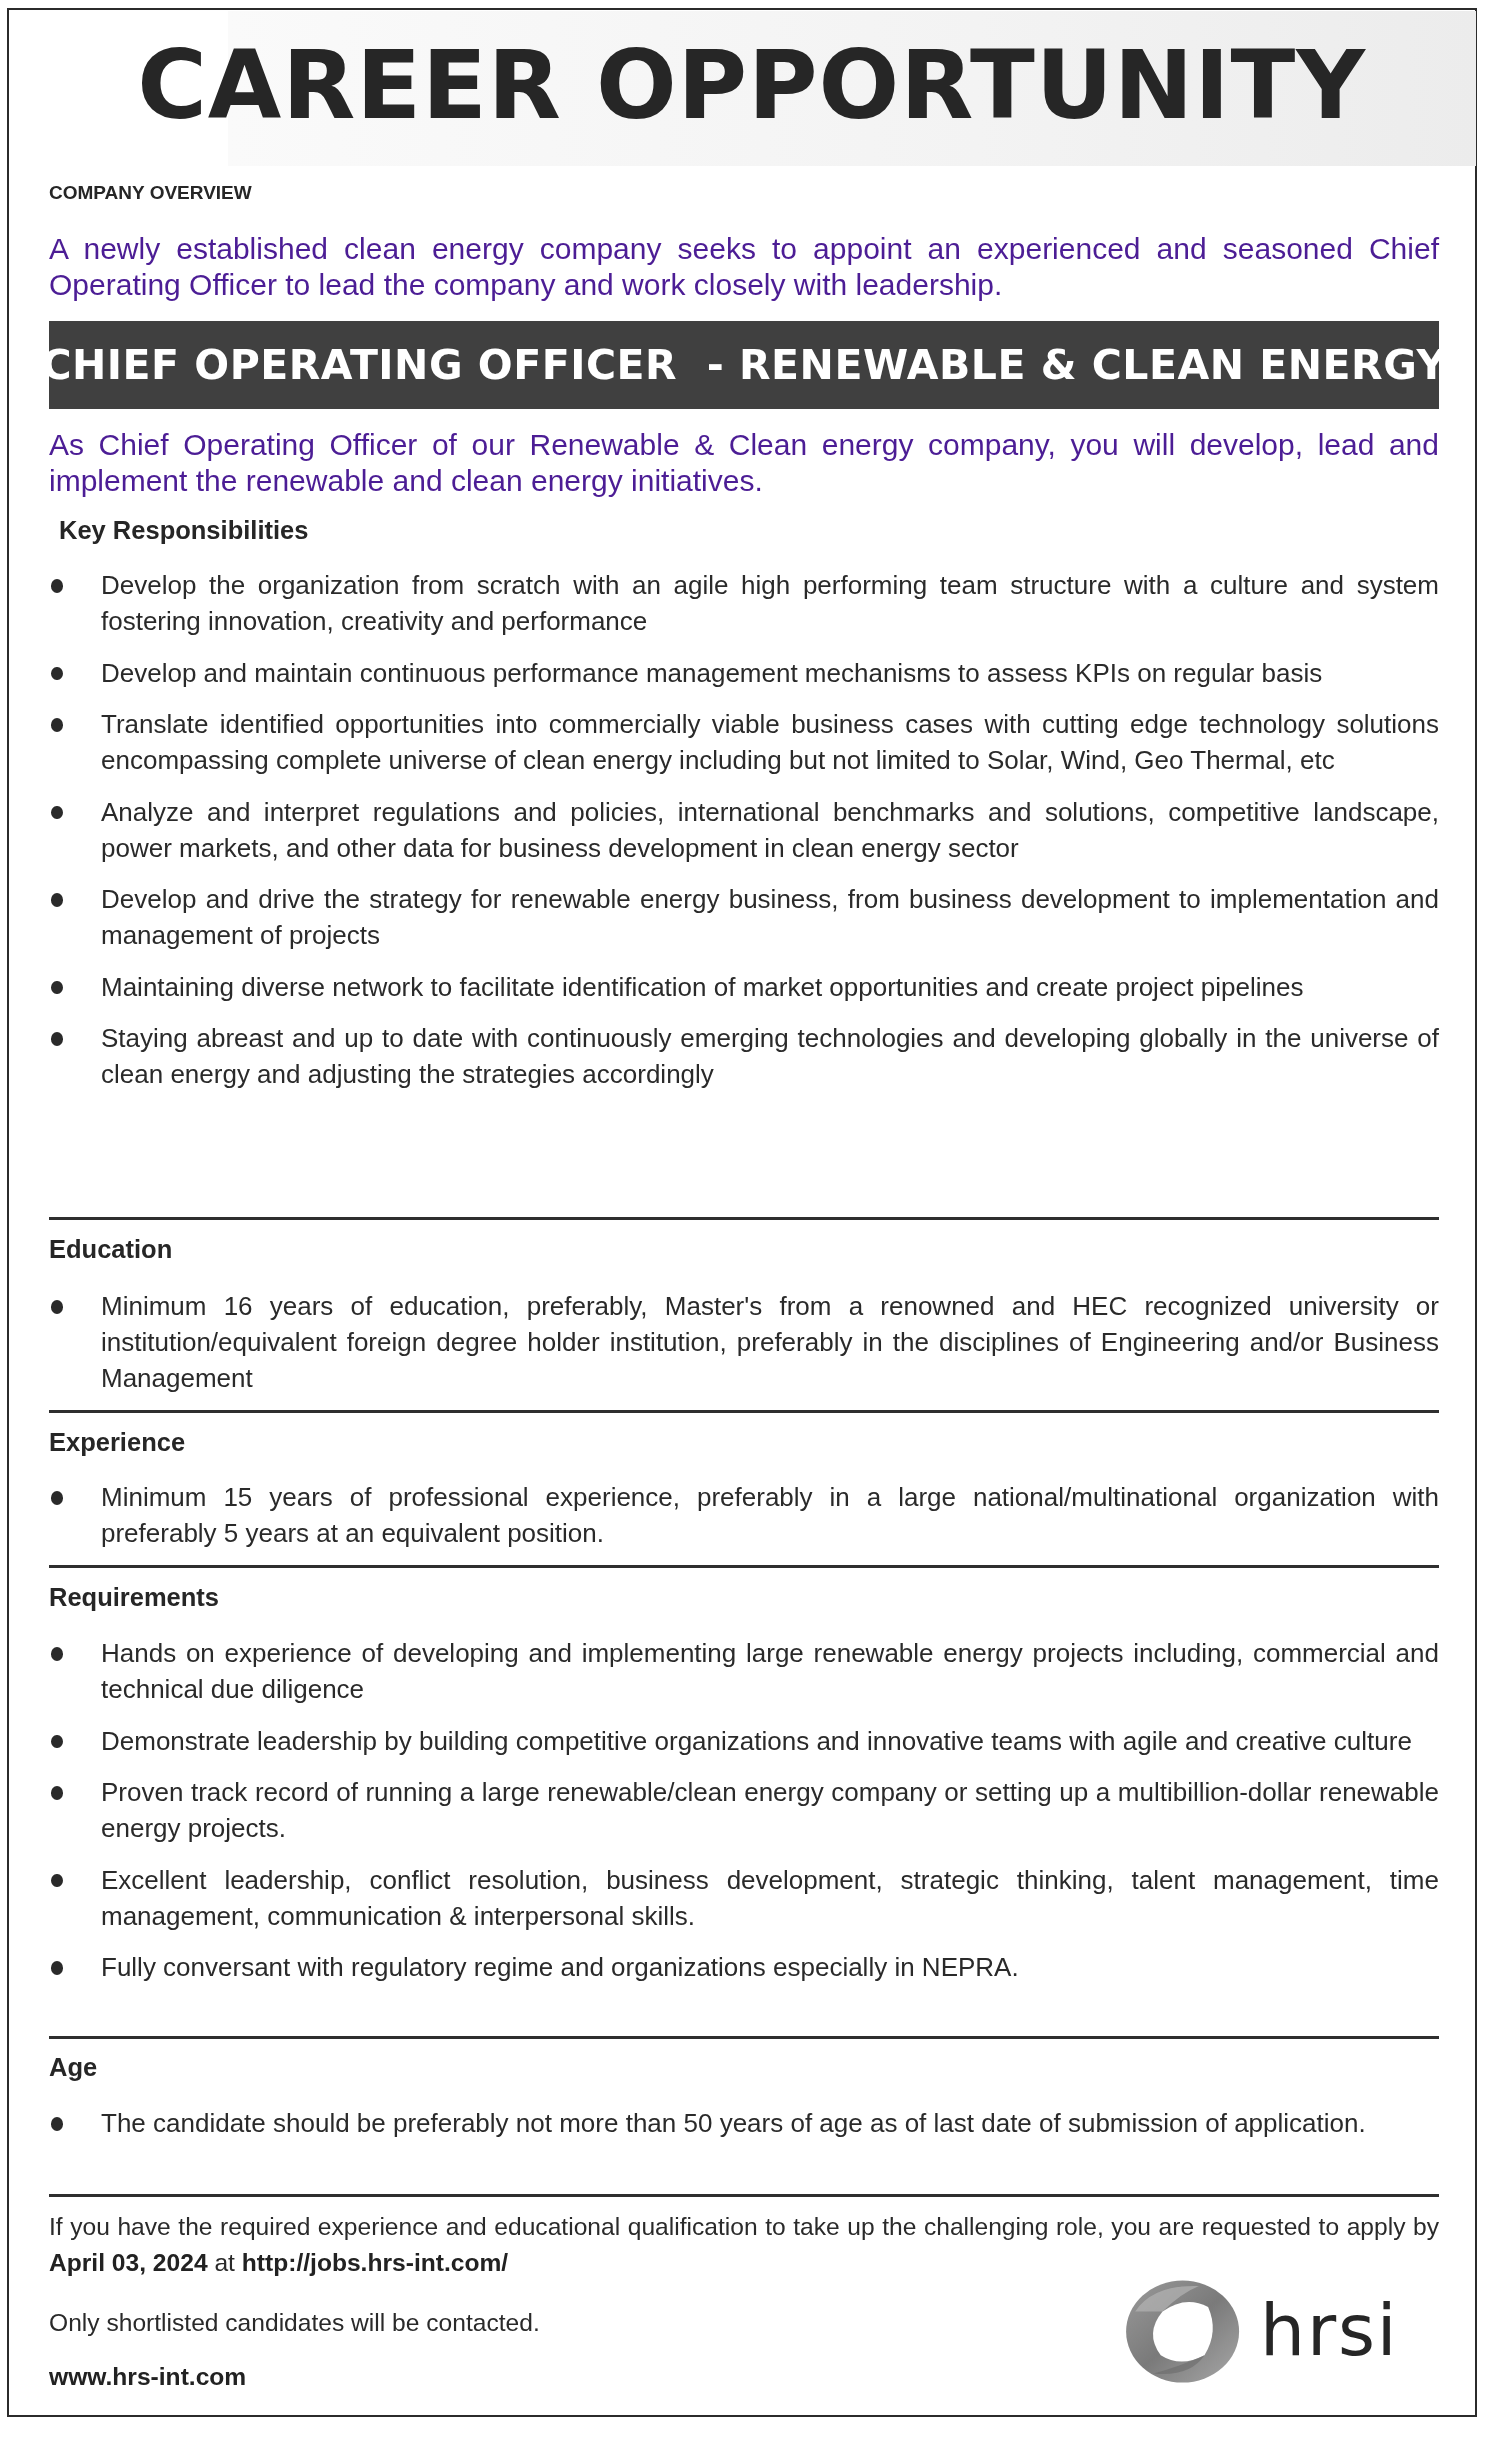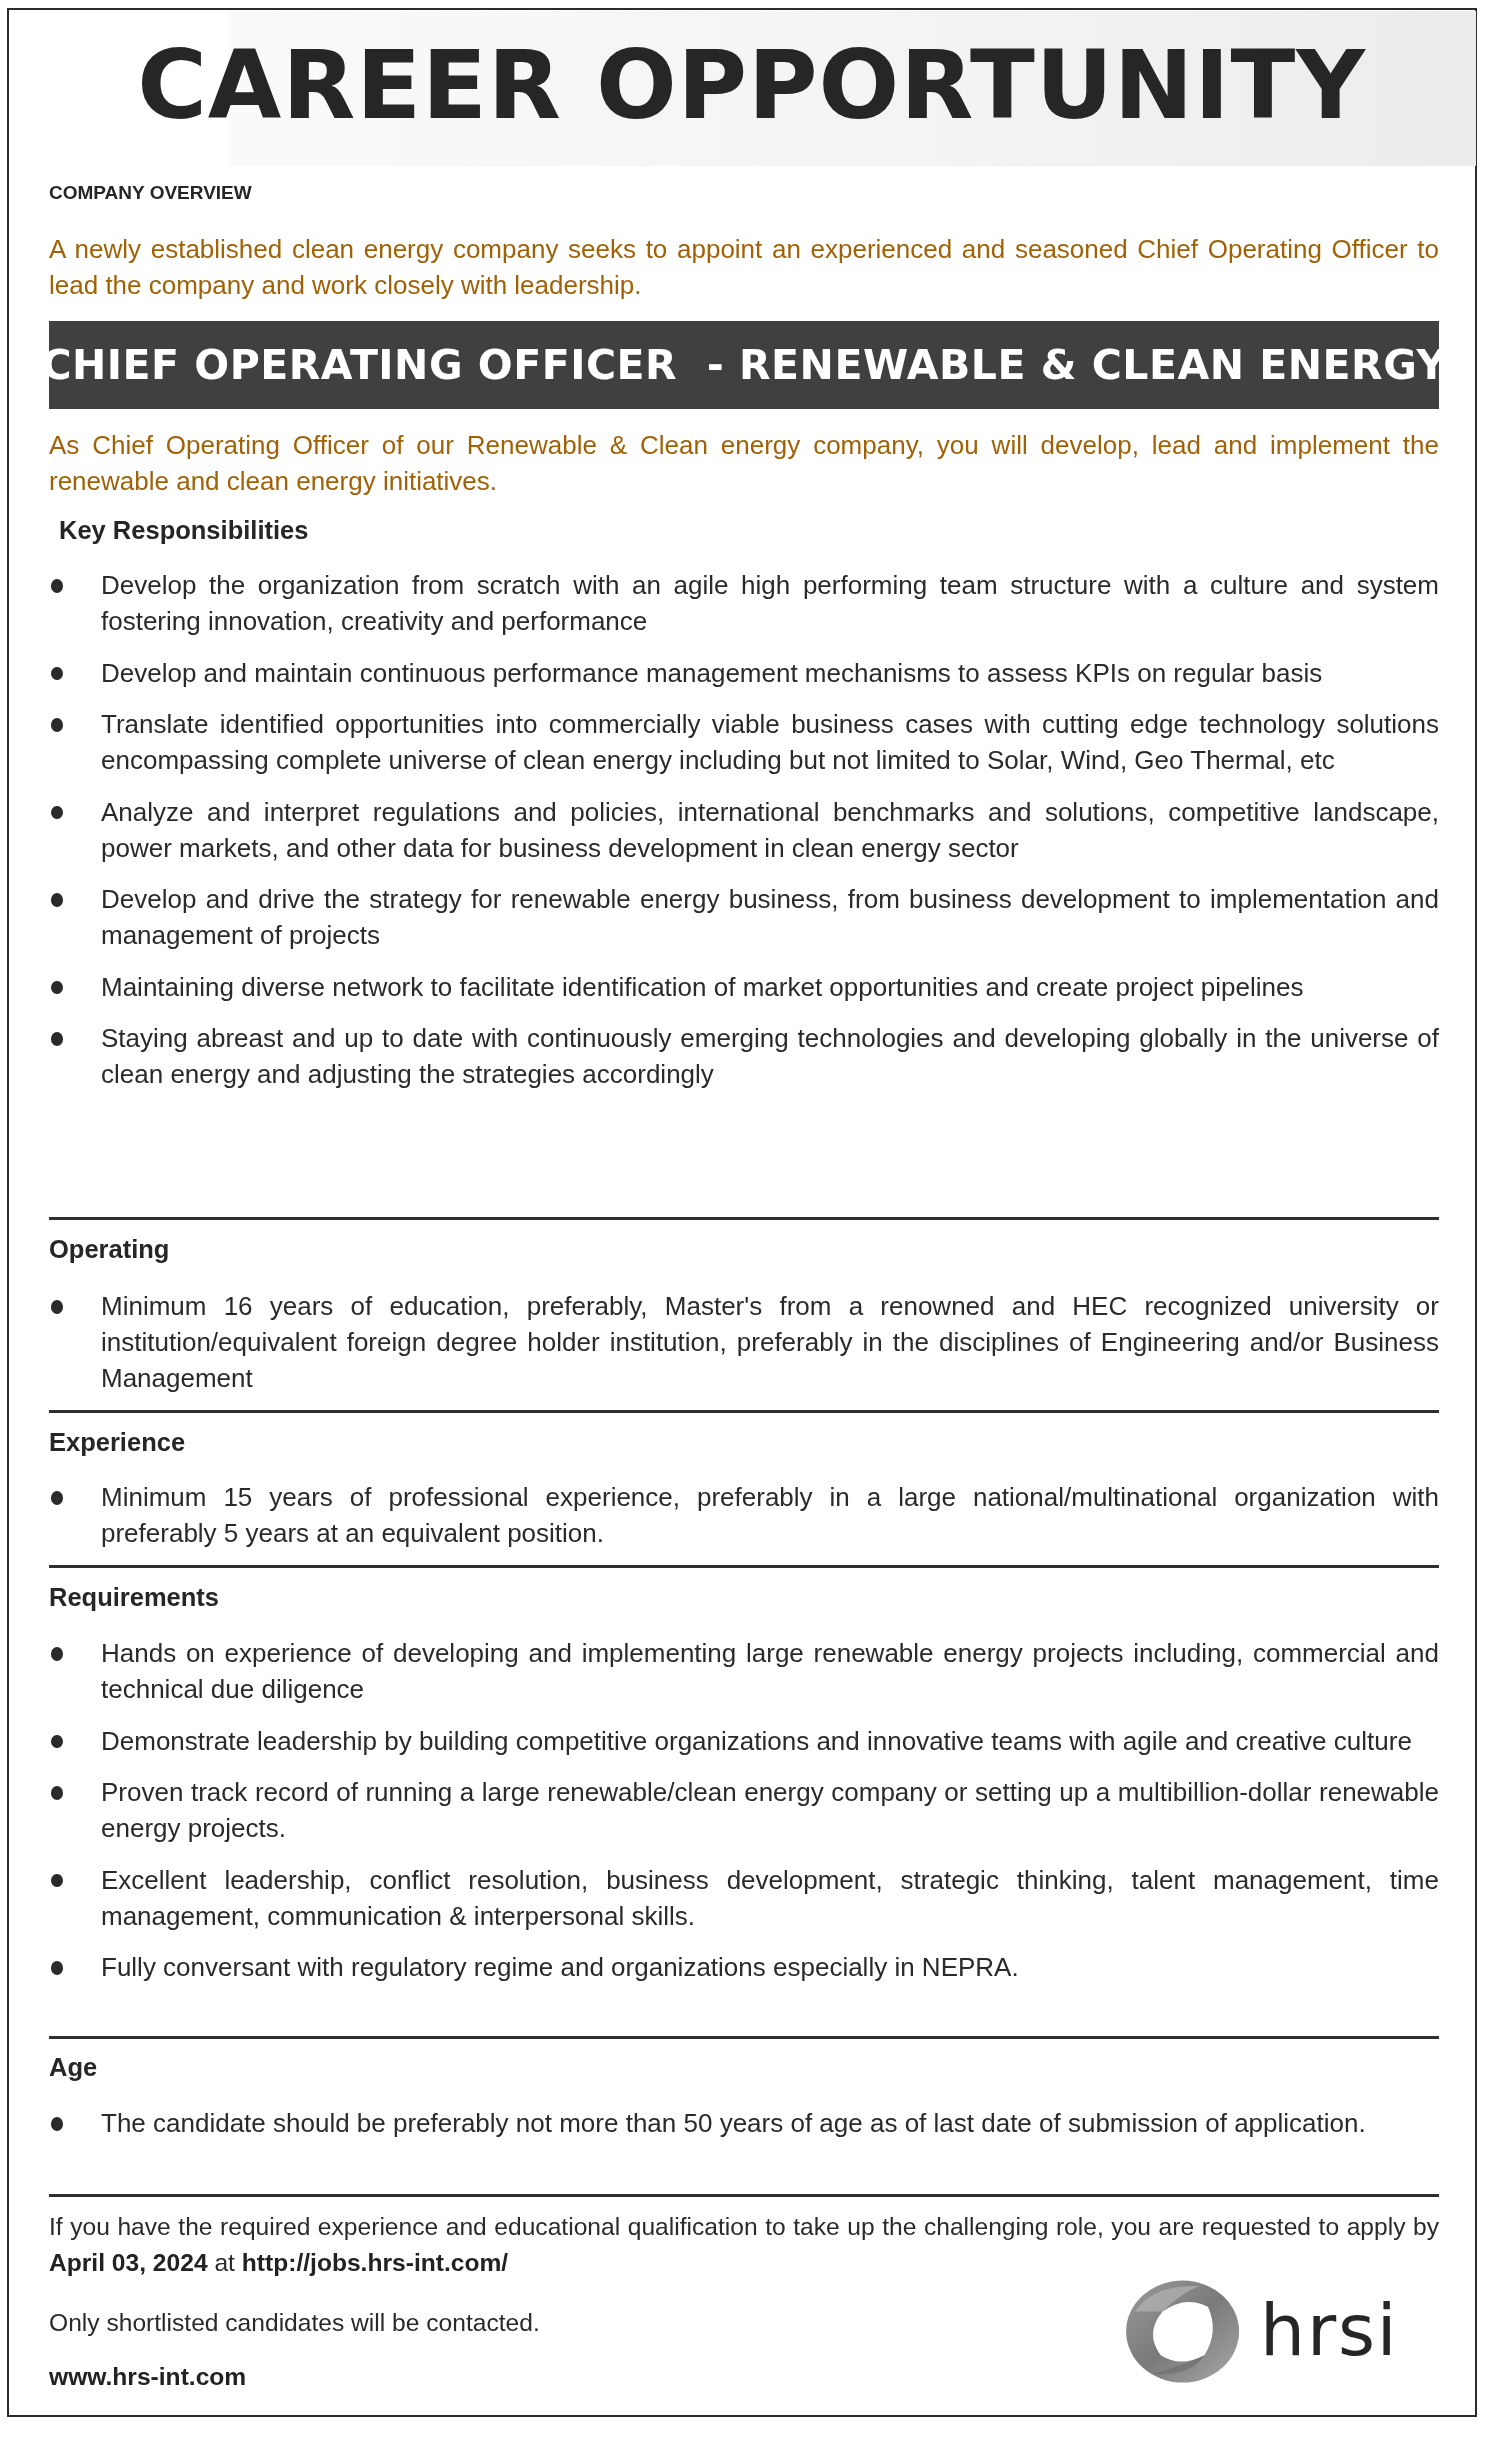--- a/index.html
+++ b/index.html
@@ -9,21 +9,21 @@
            border: 2.7px solid #2b2b2b; box-sizing: border-box; background: #fff; }
   .title-band { position: absolute; left: 228px; top: 11px; width: 1248px; height: 155px;
                 background: linear-gradient(90deg, #fafafa 0%, #f3f3f3 60%, #ececec 100%); }
   .title { position: absolute; left: 0; top: 35px; width: 1503px; text-align: center;
            font-family: "DejaVu Sans", sans-serif; font-weight: bold; font-size: 95px;
            letter-spacing: 0.9px; color: #262626; line-height: 100px; }
   .abs { position: absolute; }
   .content { left: 49px; width: 1390px; }
   .h-caps { font-weight: bold; font-size: 19px; color: #262626; }
   .h-sec { font-weight: bold; font-size: 25.5px; color: #262626; }
-  .para { font-size: 26px; line-height: 36px; text-align: justify; text-align-last: left; color: #a16207; }
+  .para { font-size: 30px; line-height: 36px; text-align: justify; text-align-last: left; color: #4c1d95; }
   .banner { left: 49px; top: 321px; width: 1390px; height: 88px; background: #404040;
             display: flex; align-items: center; justify-content: center; }
   .banner-text { color: #ffffff; font-weight: bold; font-size: 41px; letter-spacing: 0.5px;
                  font-family: "DejaVu Sans", sans-serif; white-space: pre; }
   .list { left: 49px; width: 1390px; margin: 0; padding: 0; list-style: none; }
   .item { position: relative; padding-left: 52px; font-size: 26px; line-height: 36px;
           text-align: justify; text-align-last: left; color: #2a2a2a; margin-bottom: 15.5px; }
   .bullet { position: absolute; left: 1.8px; top: 12px; width: 12px; height: 13.7px;
             border-radius: 50%; background: #2a2a2a; }
   .rule { left: 49px; width: 1390px; height: 2.7px; background: #2f2f2f; }
@@ -52,21 +52,21 @@
   <li class="item"><span class="bullet"></span><span>Develop the organization from scratch with an agile high performing team structure with a culture and system fostering innovation, creativity and performance</span></li>
   <li class="item"><span class="bullet"></span><span>Develop and maintain continuous performance management mechanisms to assess KPIs on regular basis</span></li>
   <li class="item"><span class="bullet"></span><span>Translate identified opportunities into commercially viable business cases with cutting edge technology solutions encompassing complete universe of clean energy including but not limited to Solar, Wind, Geo Thermal, etc</span></li>
   <li class="item"><span class="bullet"></span><span>Analyze and interpret regulations and policies, international benchmarks and solutions, competitive landscape, power markets, and other data for business development in clean energy sector</span></li>
   <li class="item"><span class="bullet"></span><span>Develop and drive the strategy for renewable energy business, from business development to implementation and management of projects</span></li>
   <li class="item"><span class="bullet"></span><span>Maintaining diverse network to facilitate identification of market opportunities and create project pipelines</span></li>
   <li class="item"><span class="bullet"></span><span>Staying abreast and up to date with continuously emerging technologies and developing globally in the universe of clean energy and adjusting the strategies accordingly</span></li>
 </ul>
 <div class="abs rule" style="top:1217px;"></div>
 
-<div class="abs content h-sec" style="top:1235px;">Operating</div>
+<div class="abs content h-sec" style="top:1235px;">Education</div>
 <ul class="abs list" style="top:1288px;">
   <li class="item"><span class="bullet"></span><span>Minimum 16 years of education, preferably, Master's from a renowned and HEC recognized university or institution/equivalent foreign degree holder institution, preferably in the disciplines of Engineering and/or Business Management</span></li>
 </ul>
 <div class="abs rule" style="top:1410px;"></div>
 
 <div class="abs content h-sec" style="top:1428px;">Experience</div>
 <ul class="abs list" style="top:1479px;">
   <li class="item"><span class="bullet"></span><span>Minimum 15 years of professional experience, preferably in a large national/multinational organization with preferably 5 years at an equivalent position.</span></li>
 </ul>
 <div class="abs rule" style="top:1565px;"></div>

